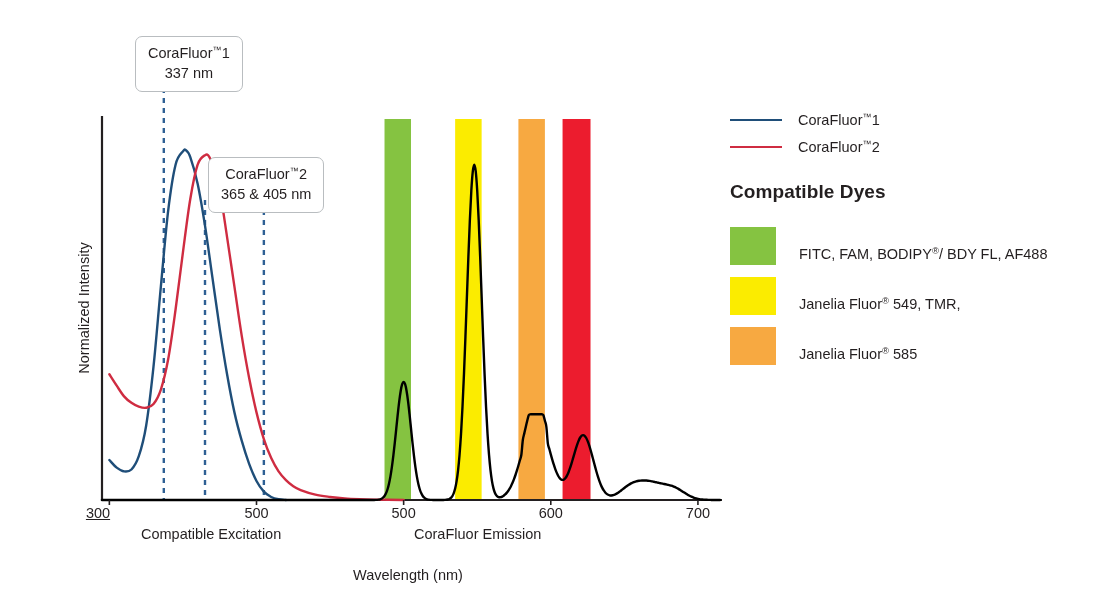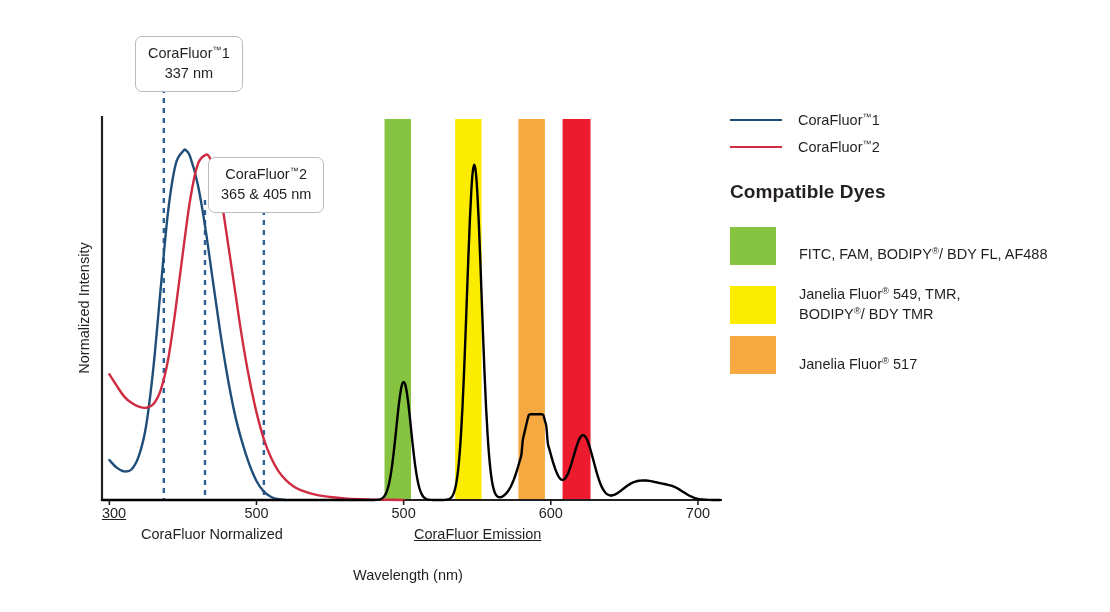--- a/index.html
+++ b/index.html
@@ -56,21 +56,21 @@
   #ylabel {
     left: -6px;
     top: 300px;
     transform: rotate(-90deg);
     transform-origin: center center;
     width: 180px;
     text-align: center;
   }
   #xlabel { left: 353px; top: 567px; }
   #sub-exc { left: 141px; top: 526px; }
-  #sub-emi { left: 414px; top: 526px; text-decoration: underline; }
+  #sub-emi { left: 414px; top: 526px; }
   .tick-label {
     position: absolute;
     font-size: 14.5px;
     color: #231f20;
     transform: translateX(-50%);
     top: 505px;
   }
 
   
   #right-panel {
@@ -156,25 +156,25 @@
     <span class="ln">337 nm</span>
   </div>
 
   <div class="callout" id="callout-2">
     <span class="ln"><span>CoraFluor</span><span class="tm">™</span><span>2</span></span>
     <span class="ln">365 &amp; 405 nm</span>
   </div>
 
   <div class="axis-title" id="ylabel">Normalized Intensity</div>
   <div class="axis-title" id="xlabel">Wavelength (nm)</div>
-  <div class="axis-title" id="sub-exc">CoraFluor Normalized</div>
+  <div class="axis-title" id="sub-exc">Compatible Excitation</div>
   <div class="axis-title" id="sub-emi">CoraFluor Emission</div>
 
   <div id="tick-layer">
-      <div class="tick-label" style="left: 114px; text-decoration: underline;">300</div>
+      <div class="tick-label" style="left: 98px; text-decoration: underline;">300</div>
       <div class="tick-label" style="left: 256.5px;">500</div>
       <div class="tick-label" style="left: 403.643px;">500</div>
       <div class="tick-label" style="left: 550.786px;">600</div>
       <div class="tick-label" style="left: 697.929px;">700</div>
     </div>
 
   <div id="right-panel">
 
     <div id="legend-list">
       <div class="legend-row">
@@ -195,27 +195,26 @@
         <span class="dye-swatch" style="background:#85c341"></span>
         <span class="dye-text">
           <span class="ln2"><span>FITC, FAM, BODIPY</span><span class="reg">®</span><span>/ BDY FL, AF488</span></span>
         </span>
       </div>
 
       <div class="dye-row">
         <span class="dye-swatch" style="background:#fbec00"></span>
         <span class="dye-text">
           <span class="ln2"><span>Janelia Fluor</span><span class="reg">®</span><span> 549, TMR,</span></span>
-          <span class="ln2"><span>BODIPY</span><span class="reg">®</span><span>/ BDY TMR</span></span>
         </span>
       </div>
 
       <div class="dye-row">
         <span class="dye-swatch" style="background:#f7a941"></span>
         <span class="dye-text">
-          <span class="ln2"><span>Janelia Fluor</span><span class="reg">®</span><span> 517</span></span>
+          <span class="ln2"><span>Janelia Fluor</span><span class="reg">®</span><span> 585</span></span>
         </span>
       </div>
 
 
     </div>
   </div>
 </div>
 
 </body></html>

